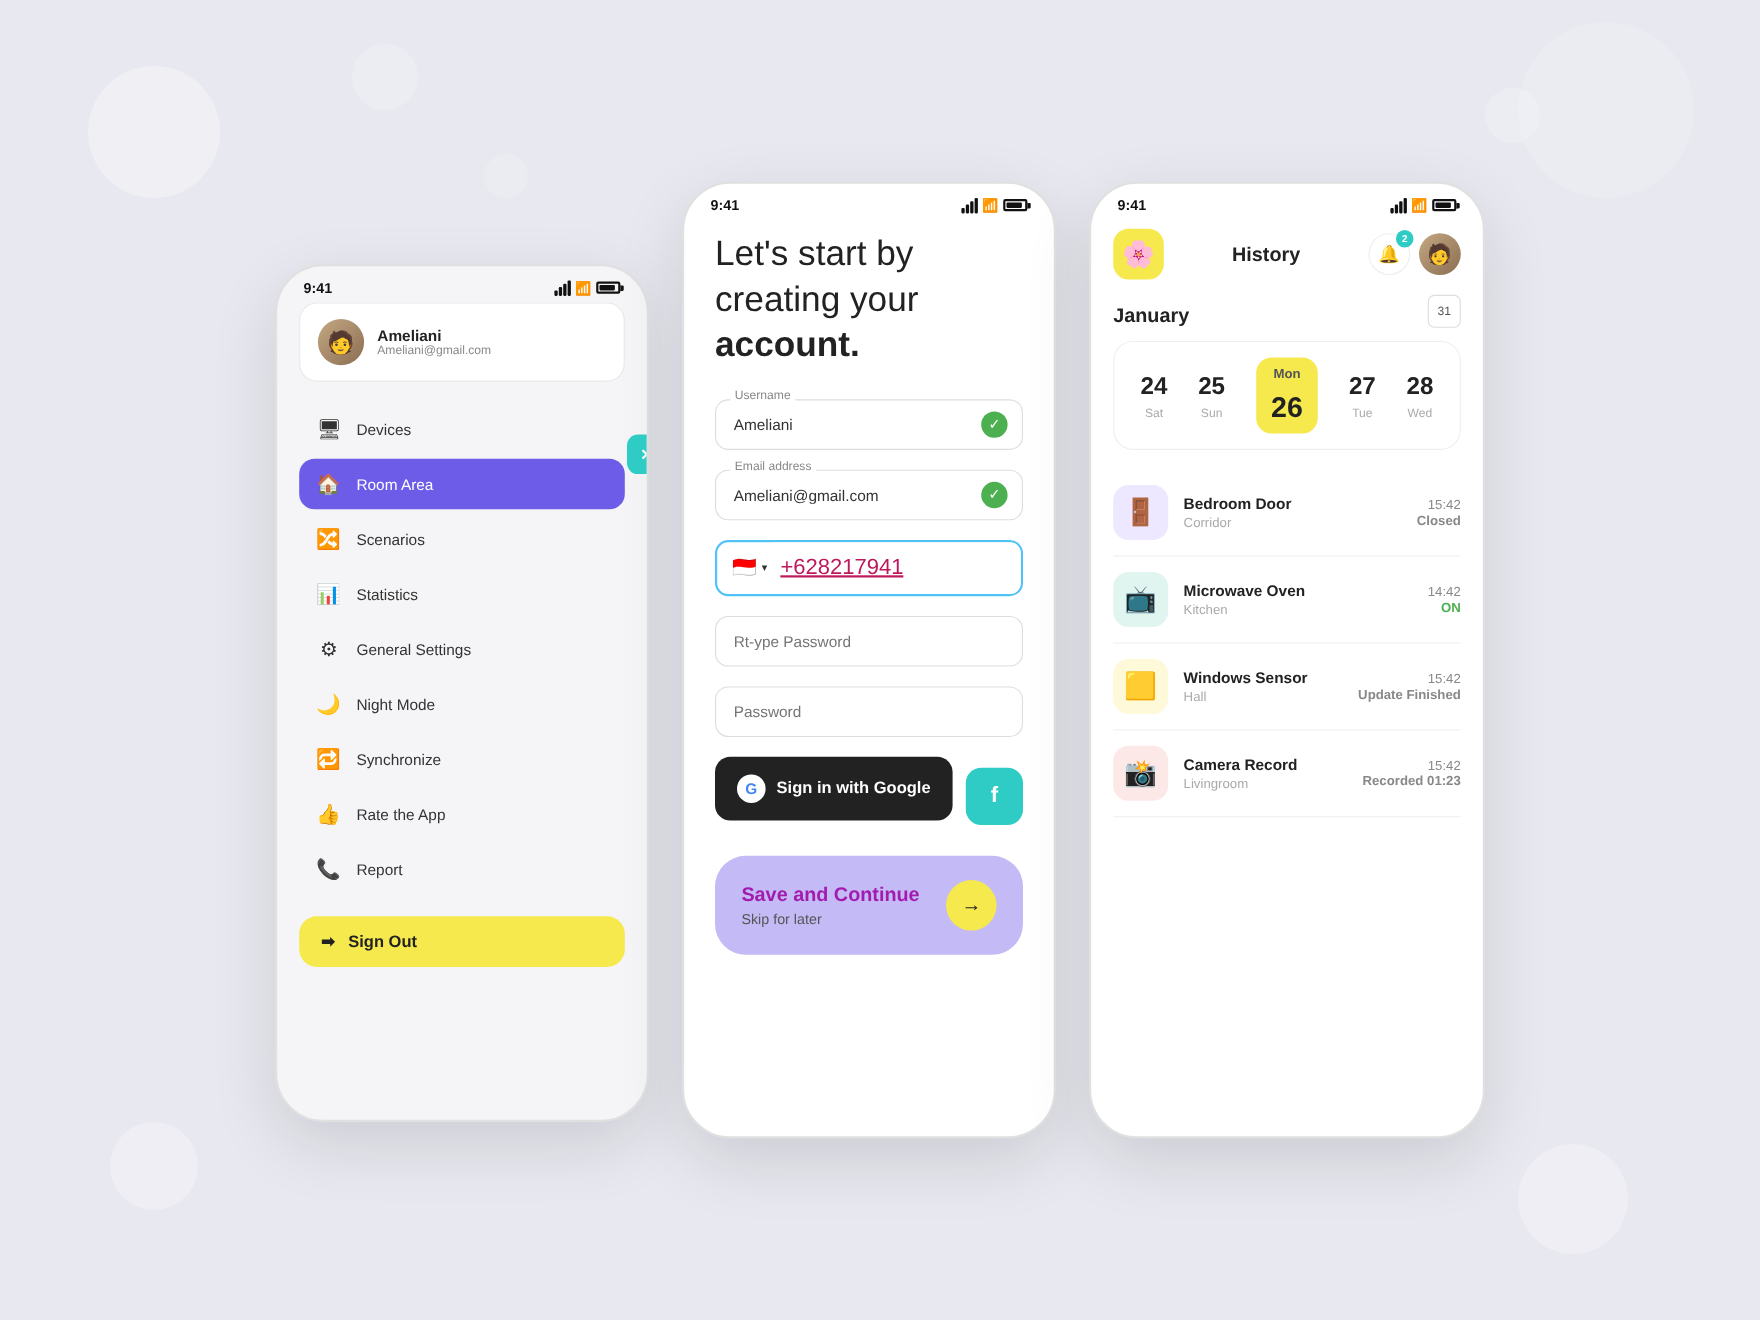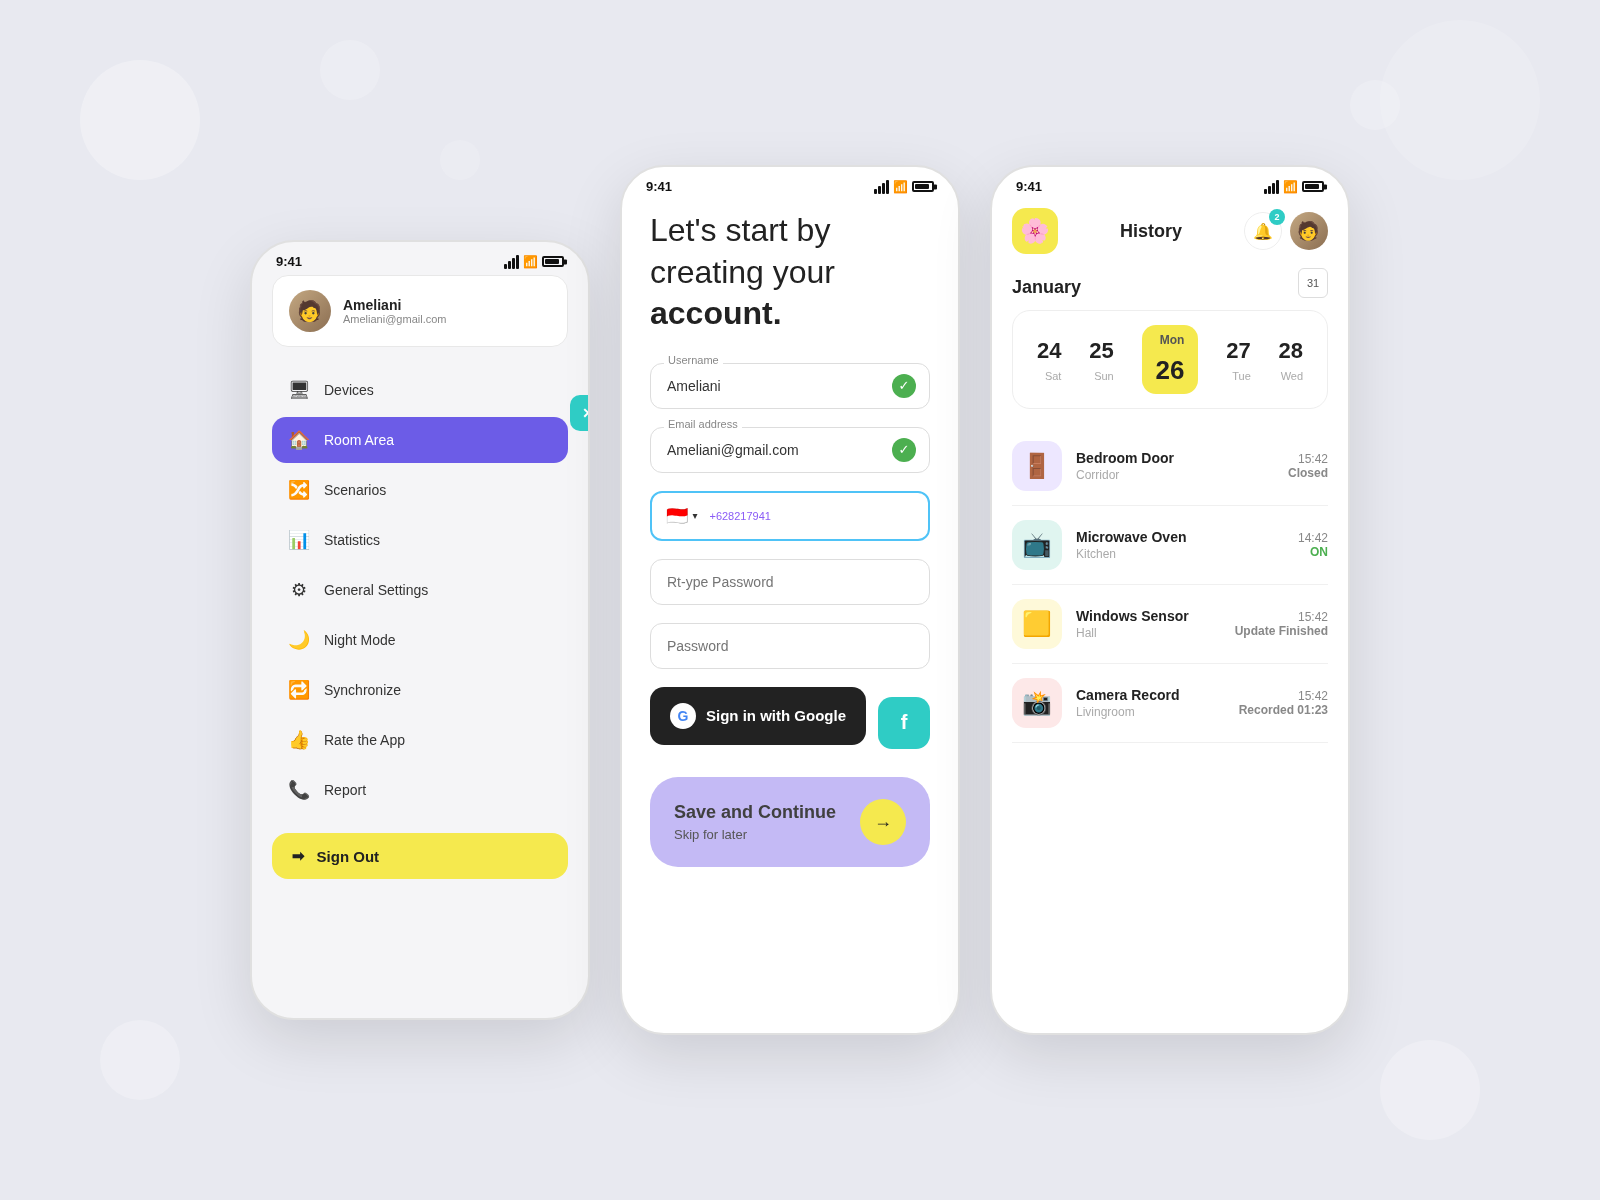--- a/index.html
+++ b/index.html
@@ -233,24 +233,25 @@
       align-items: center;
       gap: 4px;
       font-size: 18px;
       padding: 12px 4px 12px 0;
       cursor: pointer;
       color: #333;
     }
     .phone-input-field {
       border: none;
       outline: none;
-      font-size: 11px;
+      font-size: 20px;
       padding: 12px 8px;
       flex: 1;
-      color: #8b5cf6;
+      color: #be185d;
+      text-decoration: underline;
     }
     .google-btn {
       background: #222;
       color: #fff;
       border-radius: 14px;
       padding: 16px 20px;
       display: flex;
       align-items: center;
       justify-content: center;
       gap: 10px;
@@ -292,21 +293,21 @@
     .save-continue-btn {
       background: #c4baf5;
       border-radius: 28px;
       padding: 22px 24px;
       display: flex;
       align-items: center;
       justify-content: space-between;
       margin-top: 18px;
       cursor: pointer;
     }
-    .save-text { font-weight: 800; font-size: 18px; color: #404040; }
+    .save-text { font-weight: 800; font-size: 18px; color: #a21caf; }
     .skip-text { font-size: 13px; color: #555; margin-top: 4px; }
     .arrow-circle {
       width: 46px; height: 46px;
       background: #f5e94e;
       border-radius: 50%;
       display: flex;
       align-items: center;
       justify-content: center;
       font-size: 18px;
       color: #222;
@@ -396,21 +397,21 @@
       border-radius: 18px;
       display: flex;
       align-items: center;
       justify-content: space-around;
       padding: 14px 10px;
       margin-bottom: 18px;
     }
     .date-item {
       display: flex;
       flex-direction: column;
-      align-items: flex-end;
+      align-items: center;
       gap: 6px;
     }
     .date-num { font-size: 22px; font-weight: 700; color: #222; }
     .date-day { font-size: 11px; color: #aaa; }
     .date-item.today-item {
       background: #f5e94e;
       border-radius: 14px;
       padding: 8px 14px;
     }
     .date-item.today-item .date-num { color: #222; font-size: 26px; }

